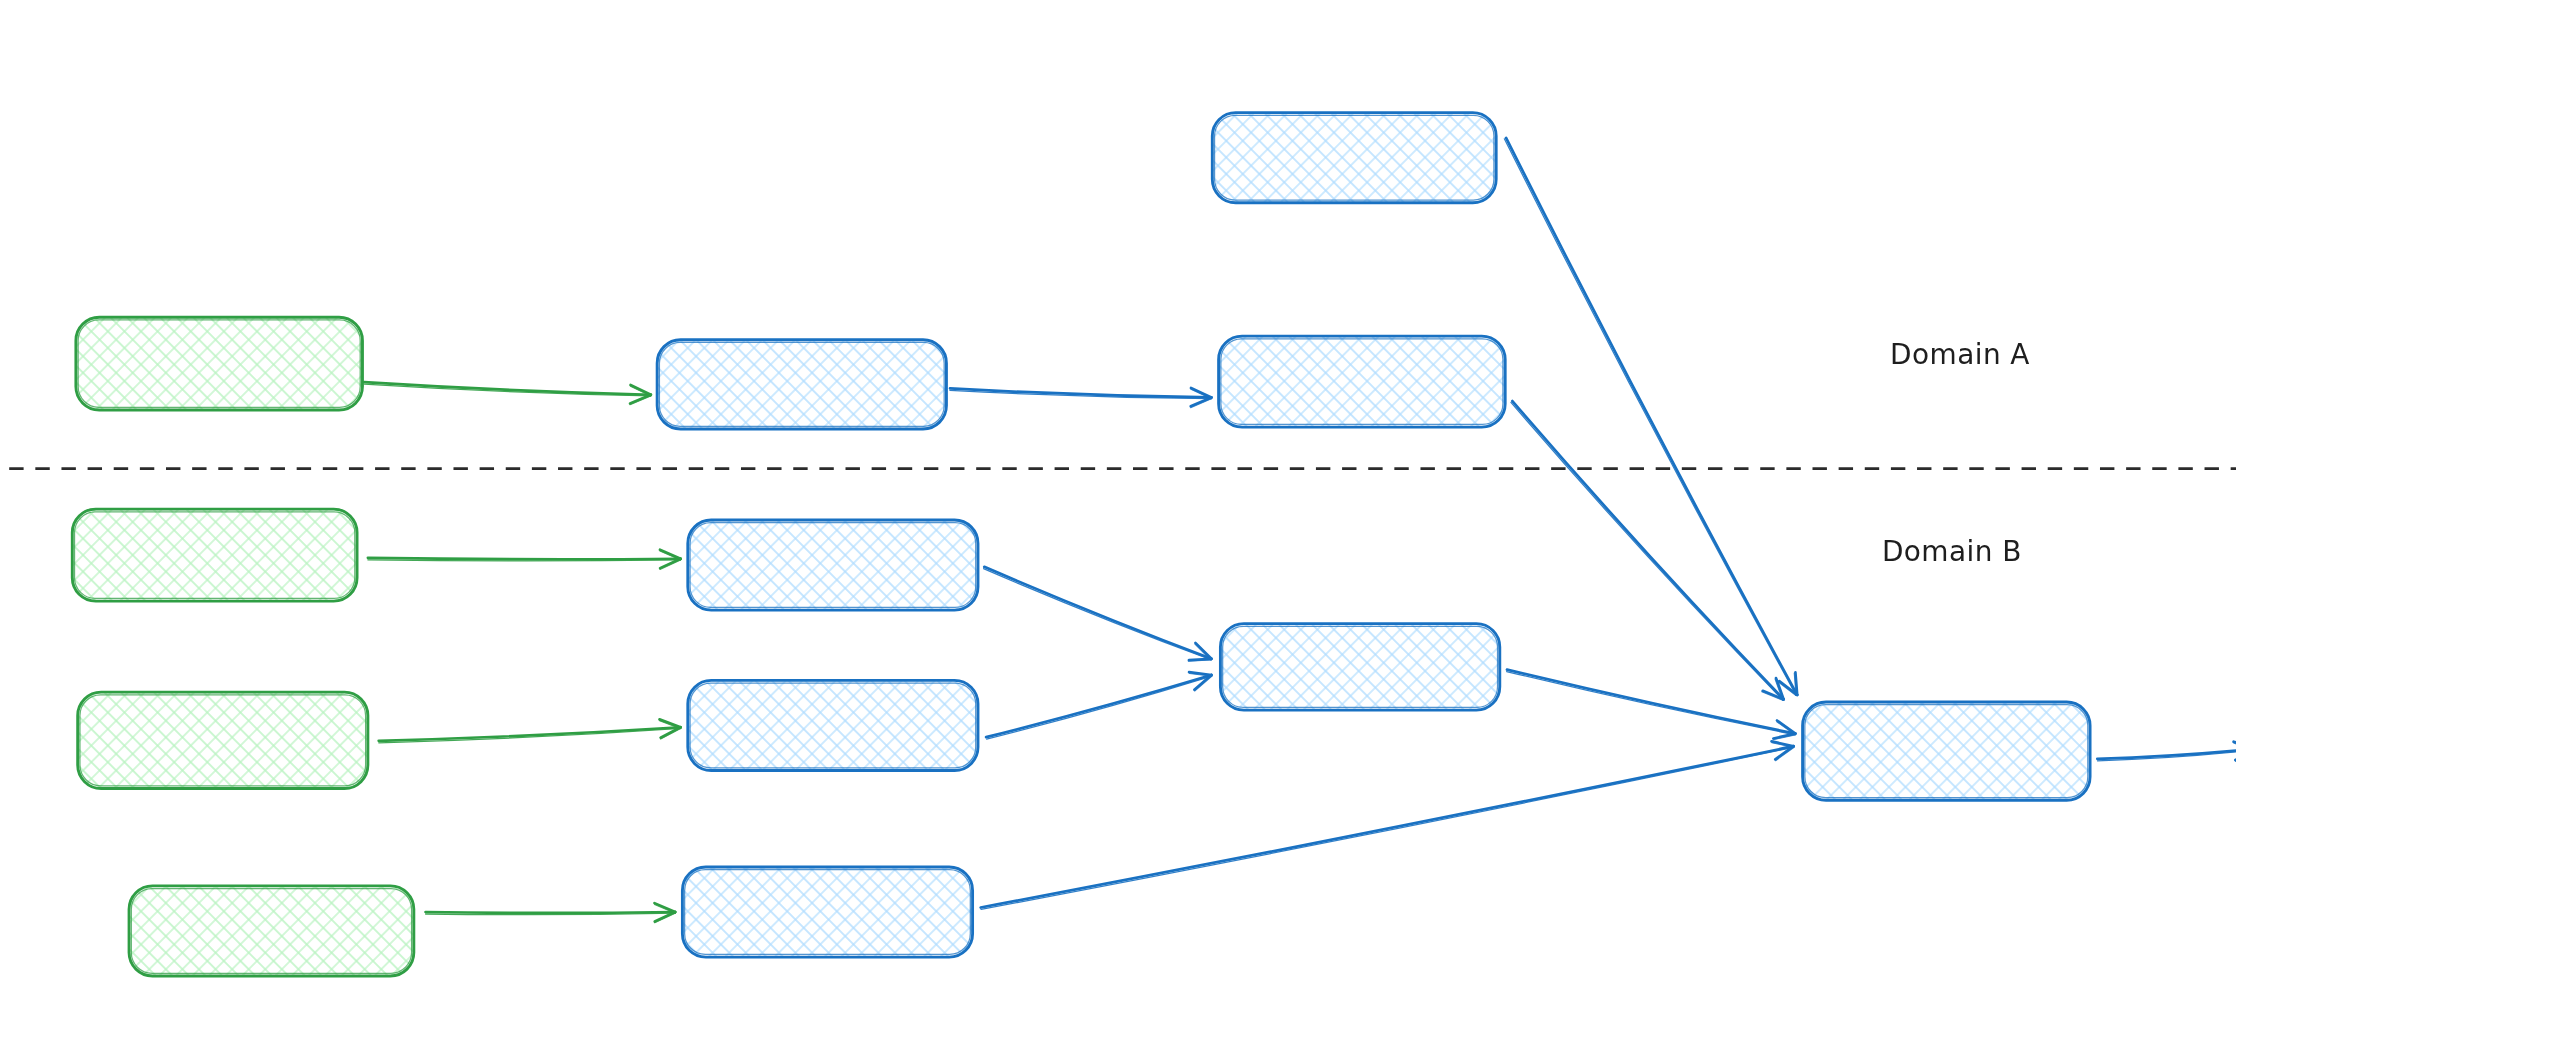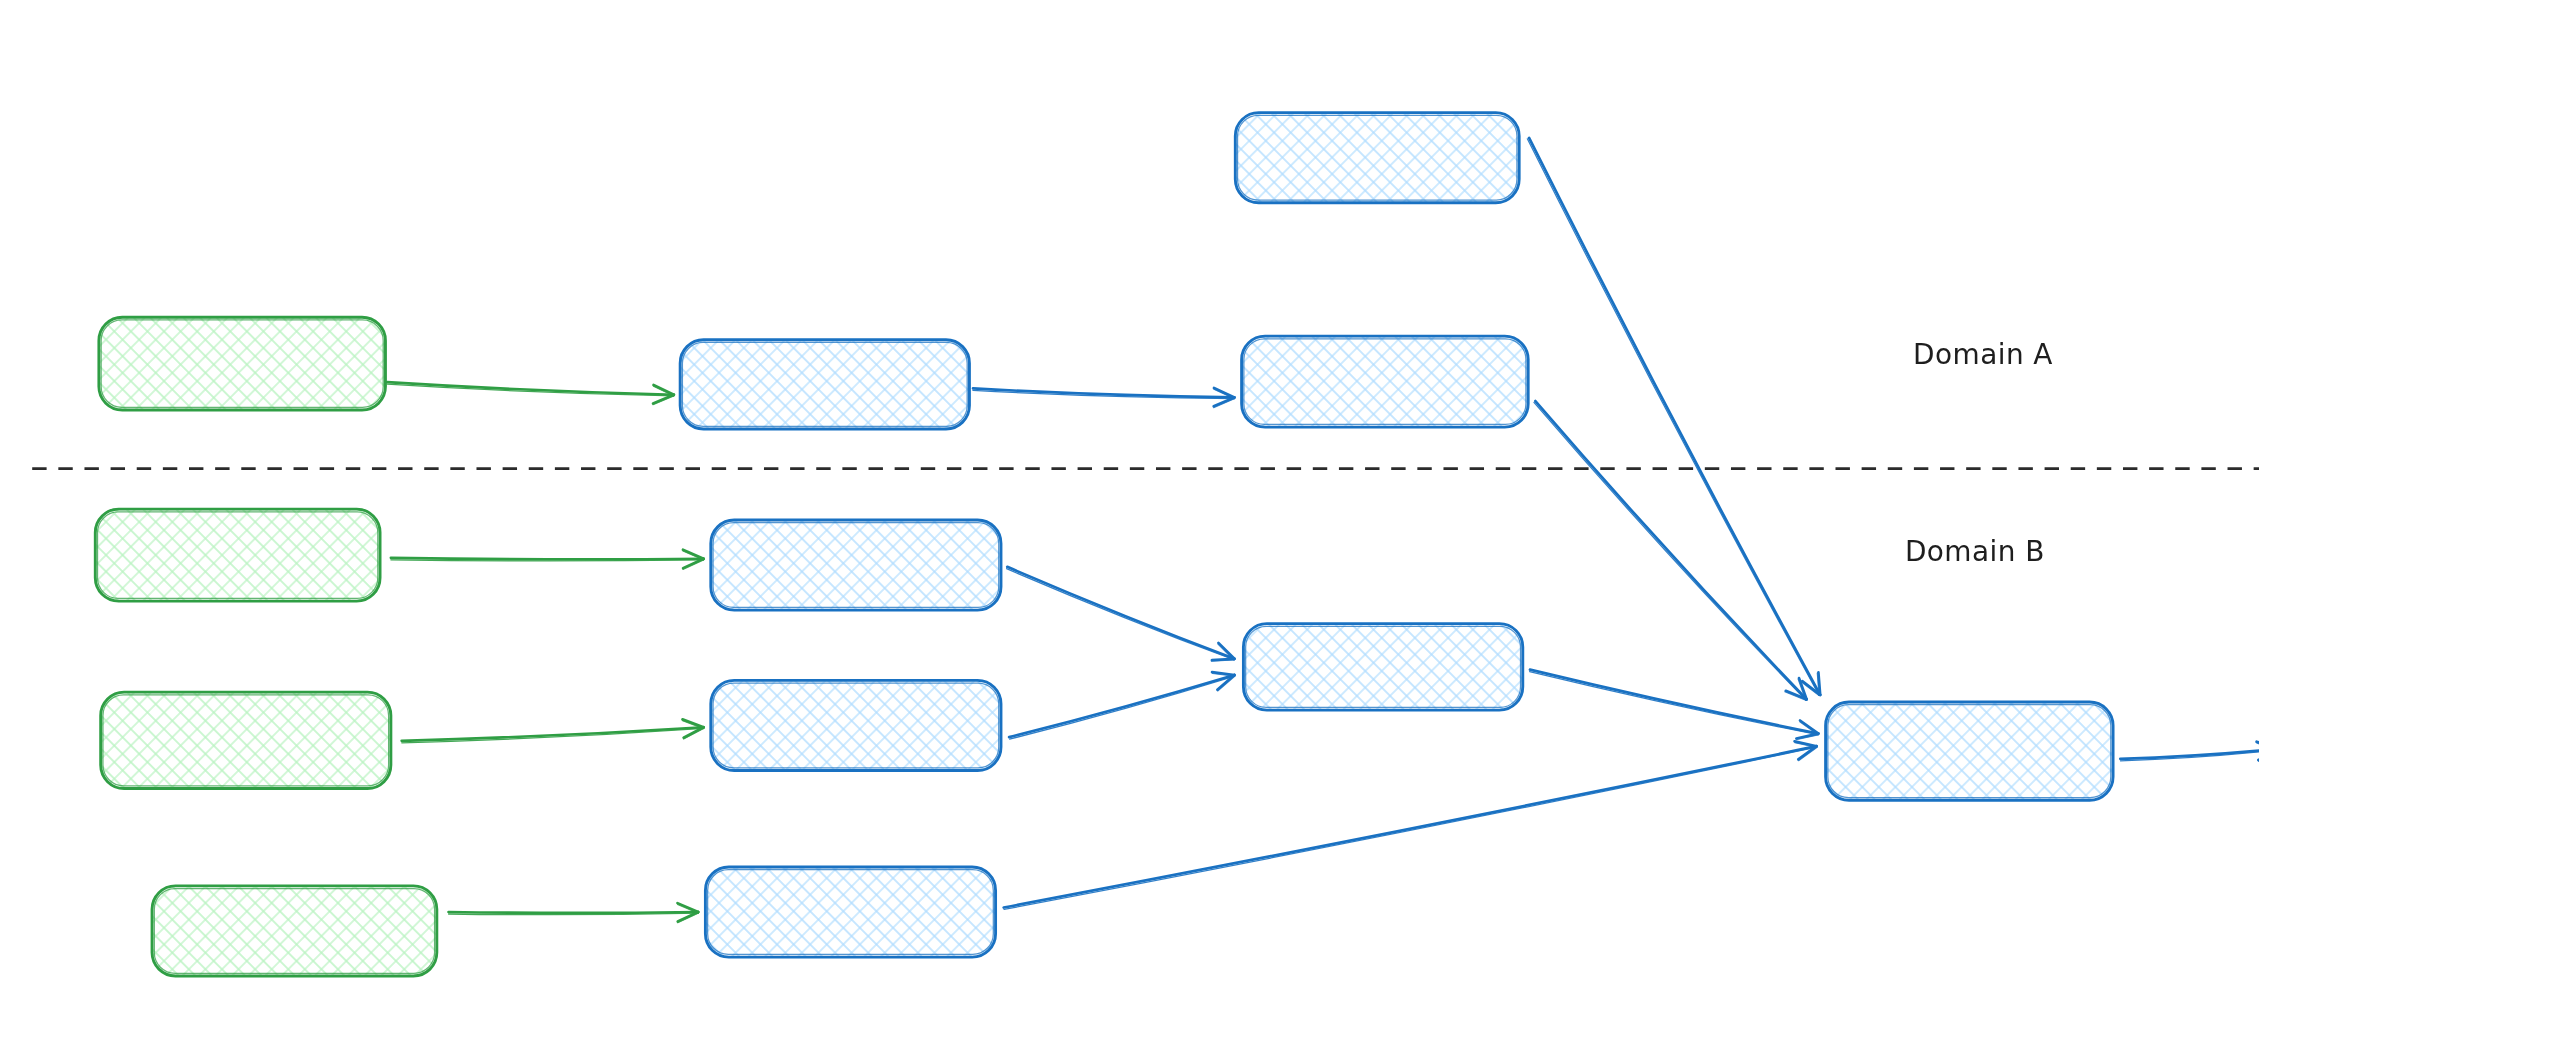--- a/index.html
+++ b/index.html
@@ -3,21 +3,20 @@
 <meta charset="utf-8">
 <style>
   html, body { margin: 0; padding: 0; background: #ffffff; }
   .canvas {
     position: relative;
     width: 2236px;
     height: 1049px;
     background: #ffffff;
     overflow: hidden;
     font-family: "DejaVu Sans", sans-serif;
-    padding-left: 23px;
   }
   svg { display: block; }
   .node-outer { fill-opacity: 1; }
   .edge-path { fill: none; stroke-linecap: round; stroke-linejoin: round; }
   .region-label {
     font-family: "DejaVu Sans", sans-serif;
     font-size: 31px;
     letter-spacing: 0.5px;
     font-weight: 500;
   }

